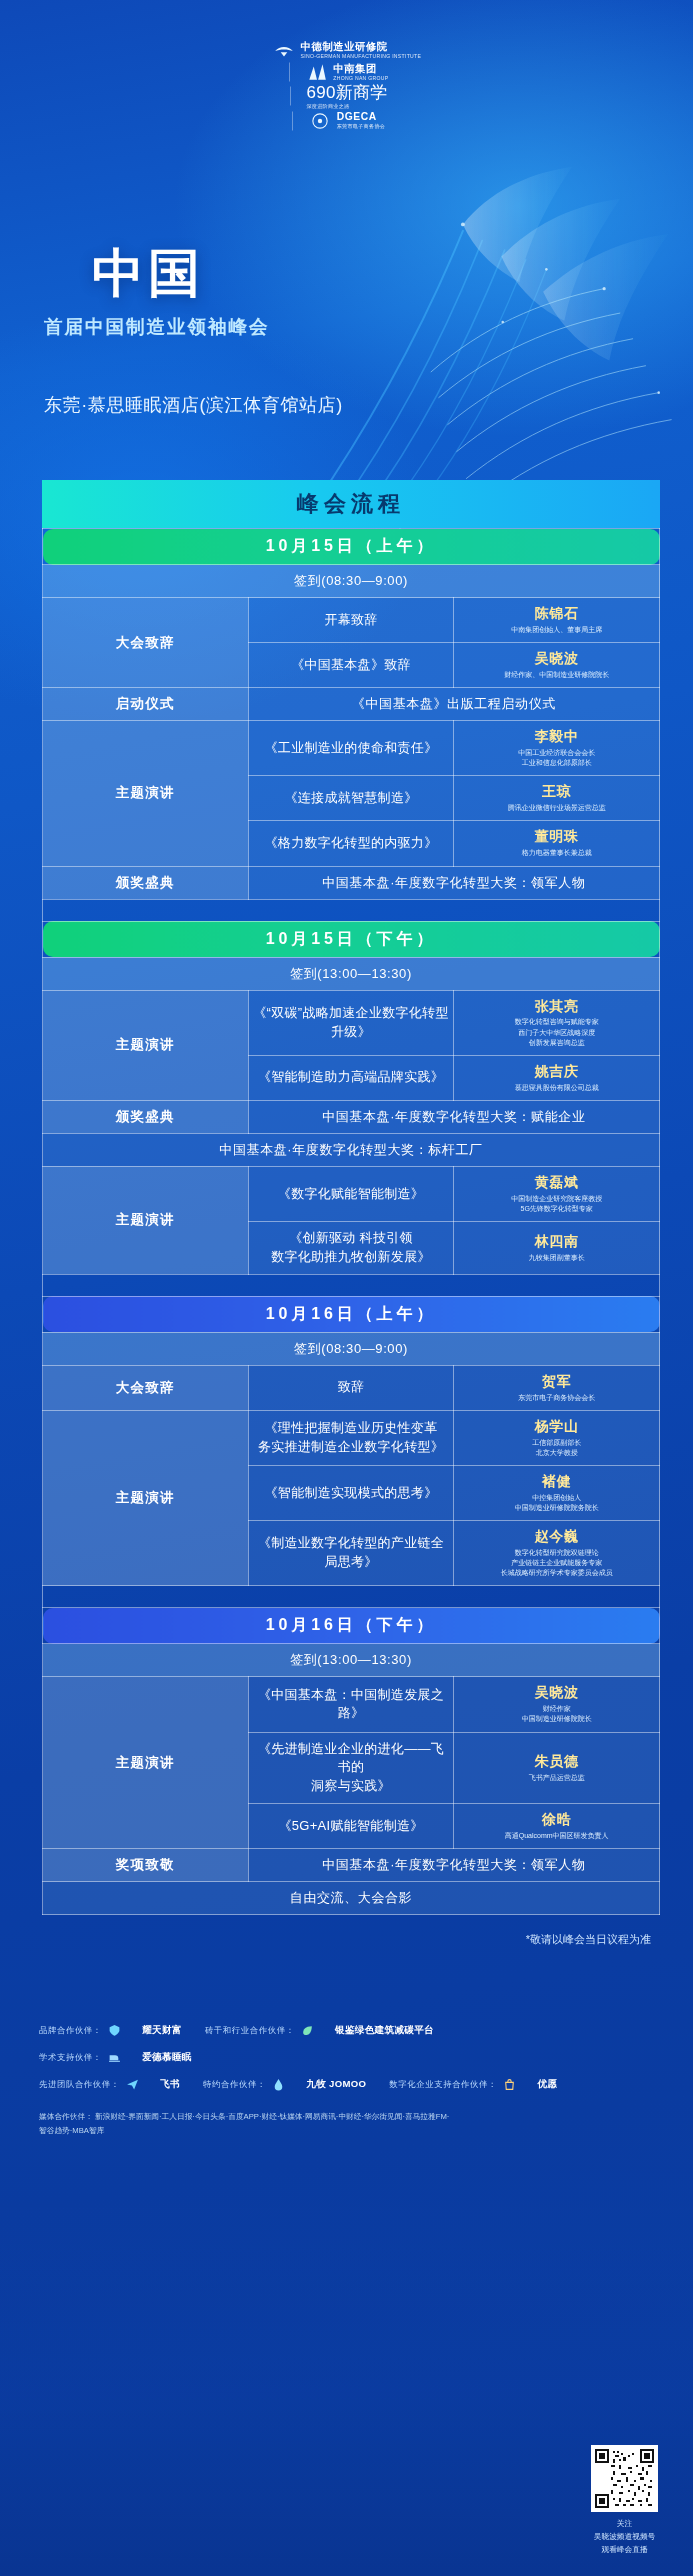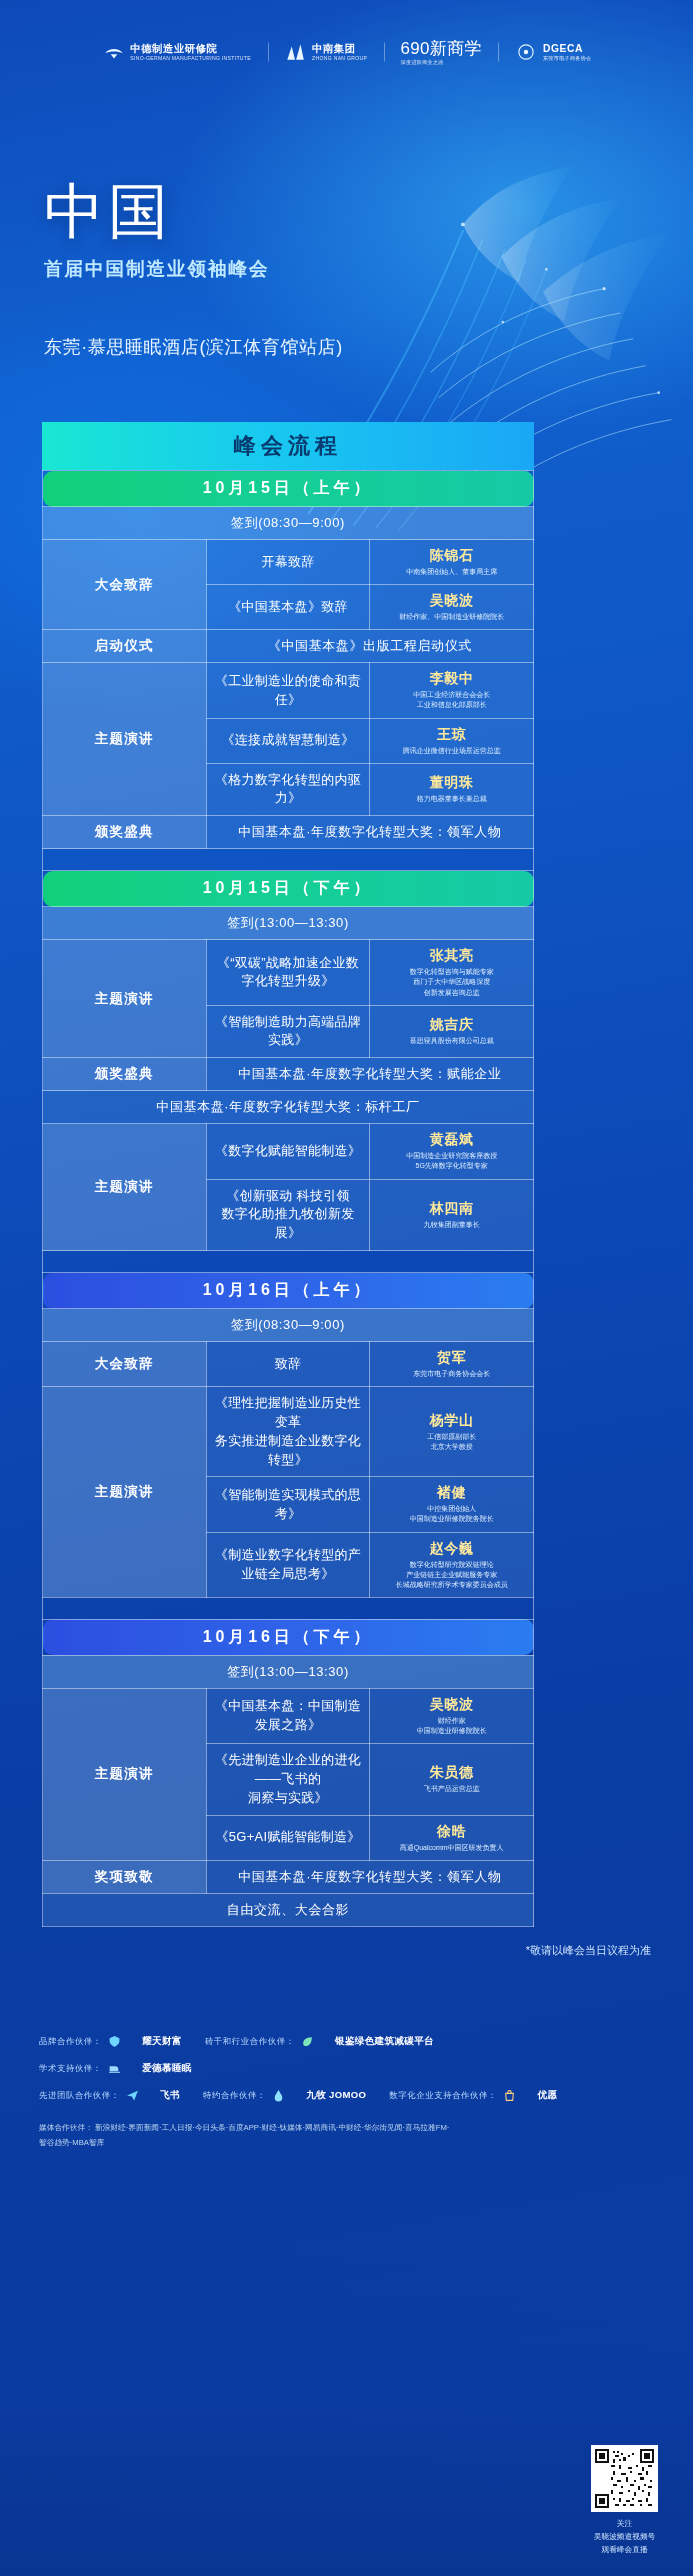--- a/index.html
+++ b/index.html
@@ -28,20 +28,21 @@
 
   
   .logo-bar {
     position: relative;
     z-index: 3;
     display: flex;
     align-items: center;
     justify-content: center;
     gap: 0;
     padding: 39px 0 19px;
+    flex-direction: column;
   }
   .logo {
     display: flex;
     align-items: center;
     gap: 5.8px;
     padding: 0 16.7px;
     position: relative;
   }
   .logo + .logo::before {
     content: "";
@@ -57,25 +58,26 @@
   .logo-txt .l2 { font-size: 5.1px; letter-spacing: 0.3px; opacity: .85; margin-top: 1.3px; }
   .logo-txt .big { font-size: 17px; font-weight: normal; letter-spacing: 0.3px; }
 
   
   .hero {
     position: relative;
     z-index: 3;
     padding: 96px 0 0 44px;
   }
   .hero h1 {
-    font-size: 60px;
+    font-size: 52px;
     line-height: 1.02;
-    font-weight: normal;
+    font-weight: bold;
     letter-spacing: 3.9px;
     text-shadow: 0 2.6px 14px rgba(0,30,90,.45);
+    margin-left: 48px;
   }
   .hero h2 {
     margin-top: 14px;
     font-size: 18.6px;
     font-weight: bold;
     letter-spacing: 1.9px;
     color: #bfe9ff;
   }
   .hero .meta {
     margin-top: 50px;
@@ -95,21 +97,21 @@
     z-index: 2;
     opacity: .95;
     pointer-events: none;
   }
 
   
   .agenda {
     position: relative;
     z-index: 4;
     margin: 59px 42px 0;
-    width: 492px;
+    width: 618px;
   }
   .agenda-title {
     height: 48px;
     background: linear-gradient(90deg, #19e7d2 0%, #18c9f0 45%, #1aa7f5 100%);
     display: flex; align-items: center; justify-content: center;
     font-size: 22px; font-weight: bold; letter-spacing: 5.1px;
     color: #073a6e;
   }
   table.sched {
     width: 100%;

